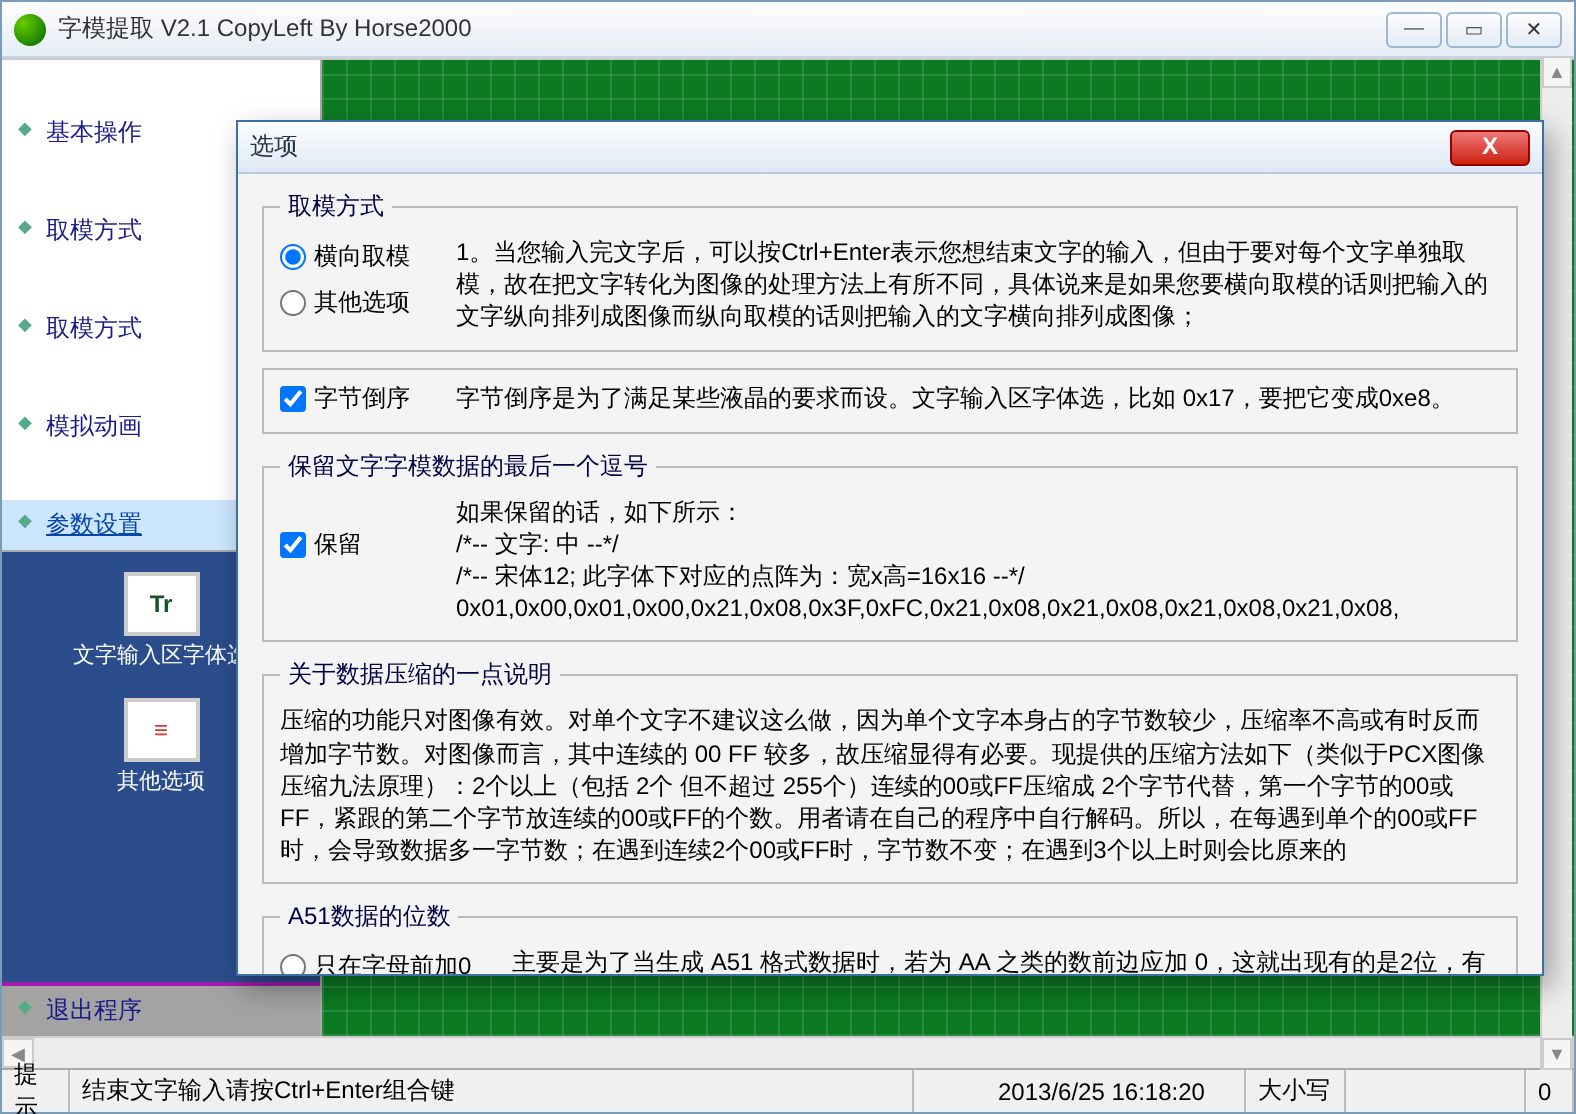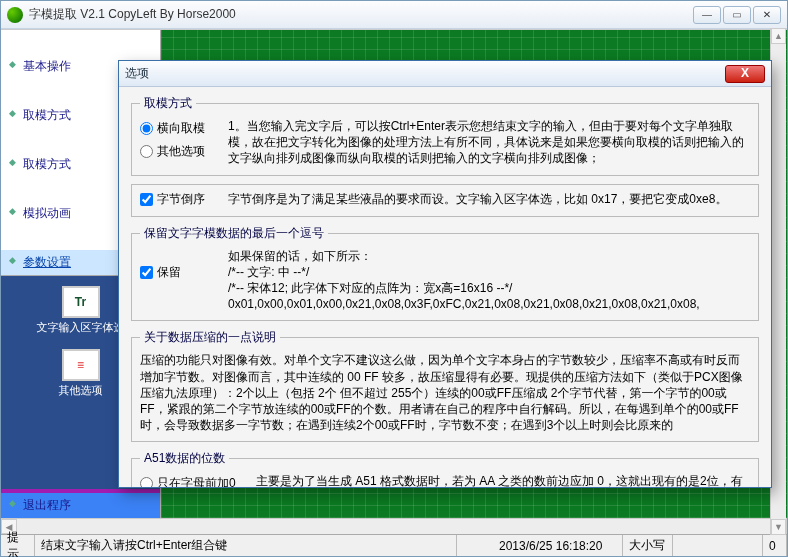--- a/index.html
+++ b/index.html
@@ -18,21 +18,21 @@
   .sidebar { width: 160px; background: #fff; border-right: 1px solid #aaa; display:flex; flex-direction:column; }
   .menu-list { border-bottom: 1px solid #aaa; }
   .menu-item { padding: 4px 5px 4px 22px; position: relative; cursor:pointer; color:#1a1a8a;margin-top:24px; }
   .menu-item::before { content:"◆"; position:absolute; left:8px; color:#5a8; font-size:9px; top:5px; }
   .menu-item.selected { background:#cde6ff; text-decoration: underline; }
   .menu-item:last-child { color:#0645ad; }
   .sidebar-icons { flex:1; background:#2b4d8c; padding:10px; display:flex; flex-direction:column; gap:14px; align-items:center; color:#fff; }
   .side-ico { display:flex; flex-direction:column; align-items:center; gap:2px; cursor:pointer; }
   .side-ico .box { width:38px; height:32px; background:#fff; border:2px solid #ccc; display:flex; align-items:center; justify-content:center; color:#14532d; font-weight:bold; font-size:14px; }
   .side-ico .lbl { font-size:11px; text-align:center; }
-  .sidebar-exit { padding:4px 8px 4px 22px; position:relative; background:#3b82f6; border-top:4px solid #a21caf; cursor:pointer; color:#1a1a8a;}
+  .sidebar-exit { padding:4px 8px 4px 22px; position:relative; background:#a3a3a3; border-top:2px solid #a21caf; cursor:pointer; color:#1a1a8a;}
   .sidebar-exit::before { content:"◆"; position:absolute; left:8px; color:#5a8; font-size:9px; top:5px; }
 
   .content { flex:1; background:#0b7a22; background-image:
     repeating-linear-gradient(0deg, rgba(255,255,255,0.12) 0 1px, transparent 1px 12px),
     repeating-linear-gradient(90deg, rgba(255,255,255,0.12) 0 1px, transparent 1px 12px);
   }
 
   .statusbar { height:22px; border-top:1px solid #aaa; background:#f0f0f0; display:flex; align-items:stretch; font-size:11px; }
   .statusbar .cell { border-right:1px solid #bbb; padding:3px 6px; display:flex; align-items:center; }
   .statusbar .flex { flex:1; }

